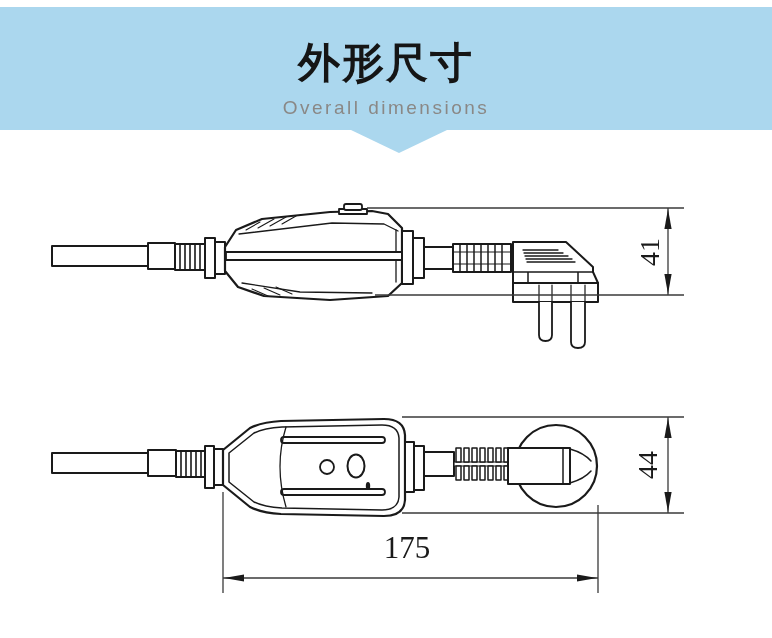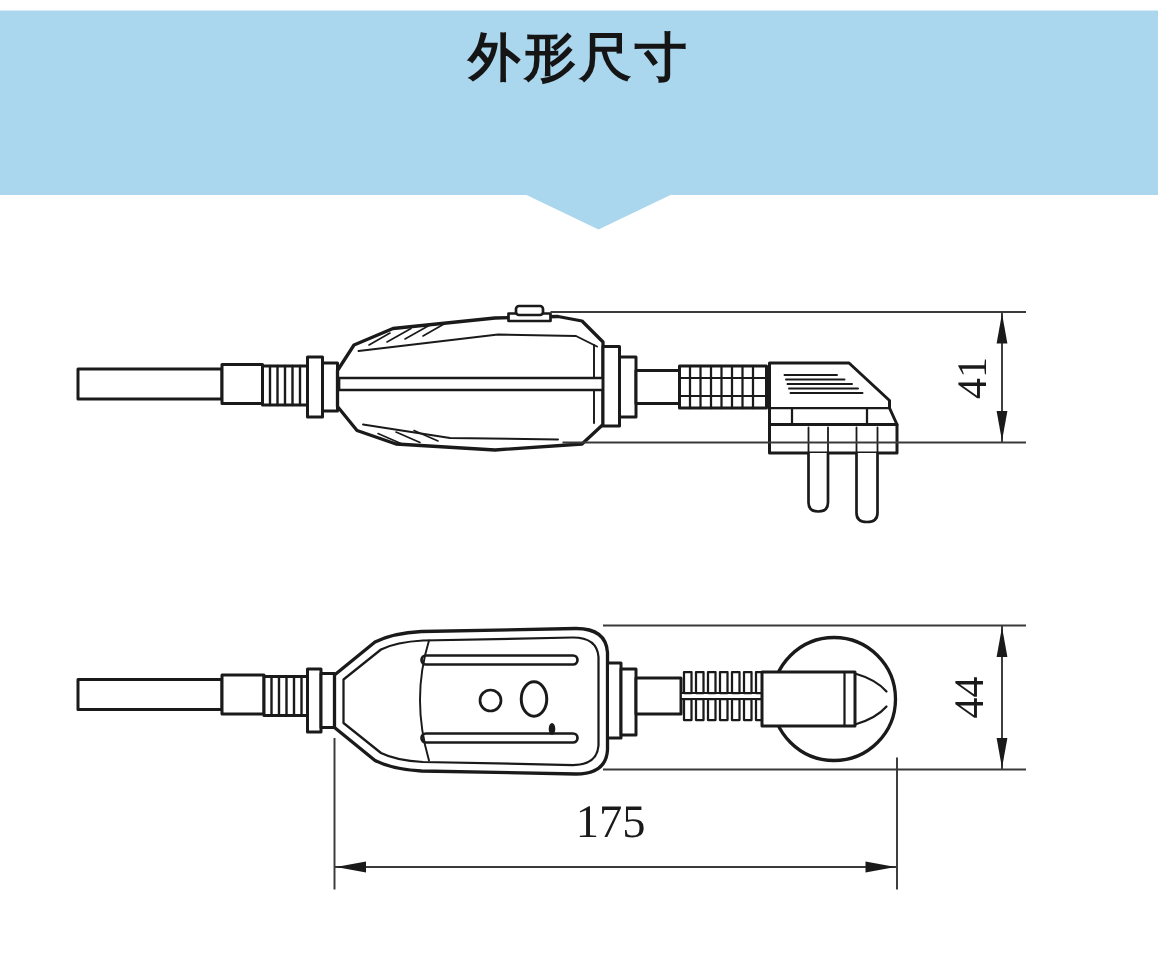--- a/index.html
+++ b/index.html
@@ -1,36 +1,37 @@
 <!DOCTYPE html>
 <html><head>
 <meta charset="utf-8">
 <style>
   html,body{margin:0;padding:0;background:#ffffff;}
   .page{position:relative;width:772px;height:638px;background:#ffffff;overflow:hidden;
         font-family:"Liberation Sans", sans-serif;}
   .header{position:absolute;left:0;top:7px;width:772px;height:123px;background:#ABD7EE;}
   .header-inner{position:absolute;left:0;top:0;width:100%;text-align:center;}
-  .title{margin-top:4px;font-size:35px;line-height:56px;font-weight:bold;color:#151515;
+  .title{margin-top:28px;font-size:42px;line-height:56px;font-weight:bold;color:#151515;
          letter-spacing:2px;font-family:"Liberation Sans", sans-serif;}
   .subtitle{margin-top:6px;font-size:19px;color:#8A8886;letter-spacing:2.5px;
             font-family:"Liberation Sans", sans-serif;}
   .header-notch{position:absolute;left:351px;top:130px;width:0;height:0;
                 border-left:48px solid transparent;border-right:48px solid transparent;
                 border-top:23px solid #ABD7EE;}
   svg text{font-family:"Liberation Serif", serif;fill:#1a1a1a;}
 </style>
 </head>
 <body>
 
 <div class="page">
 
   <div class="header">
     <div class="header-inner">
       <div class="title">外形尺寸</div>
+      <div class="subtitle">Overall dimensions</div>
     </div>
   </div>
   <div class="header-notch"></div>
 
   <svg width="772" height="638" viewBox="0 0 772 638" style="position:absolute;left:0;top:0;">
 
     <g stroke="#1a1a1a" fill="none" stroke-width="2" stroke-linejoin="round" stroke-linecap="round">
 
       <rect x="52" y="246" width="96" height="20" fill="#fff"></rect>
       <rect x="148" y="243" width="27" height="26" fill="#fff"></rect>

